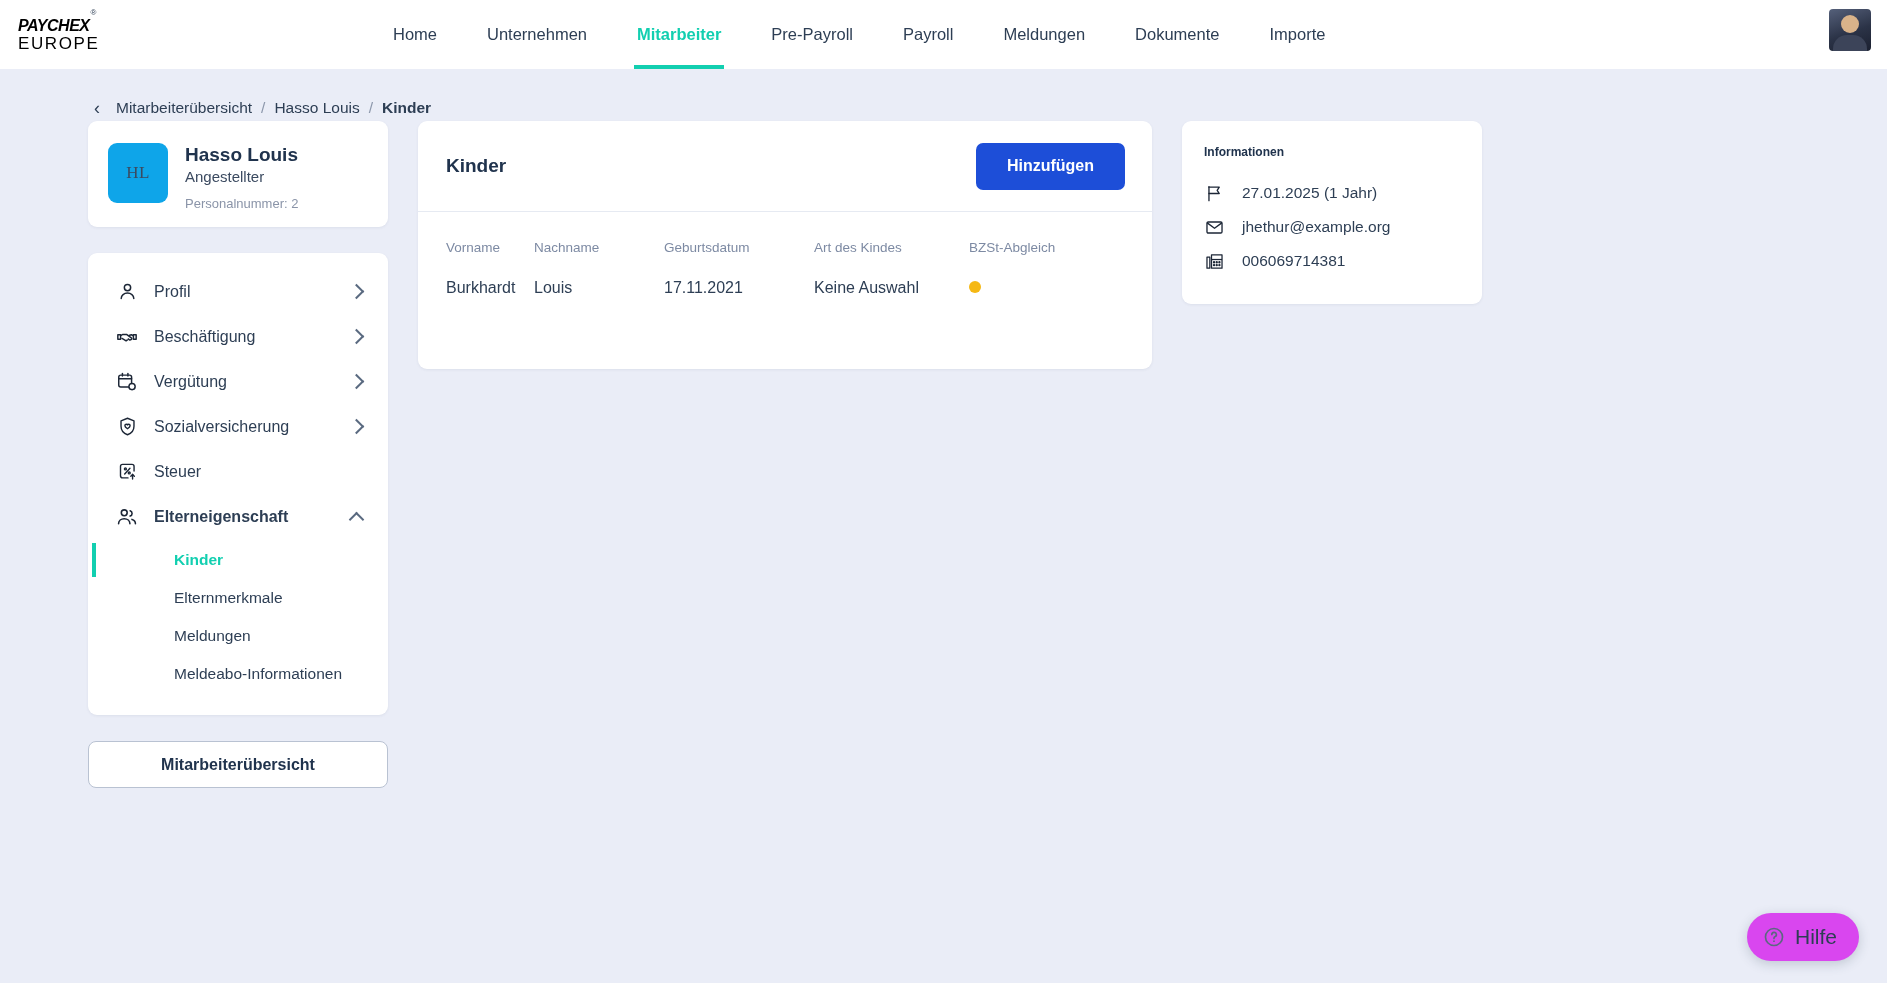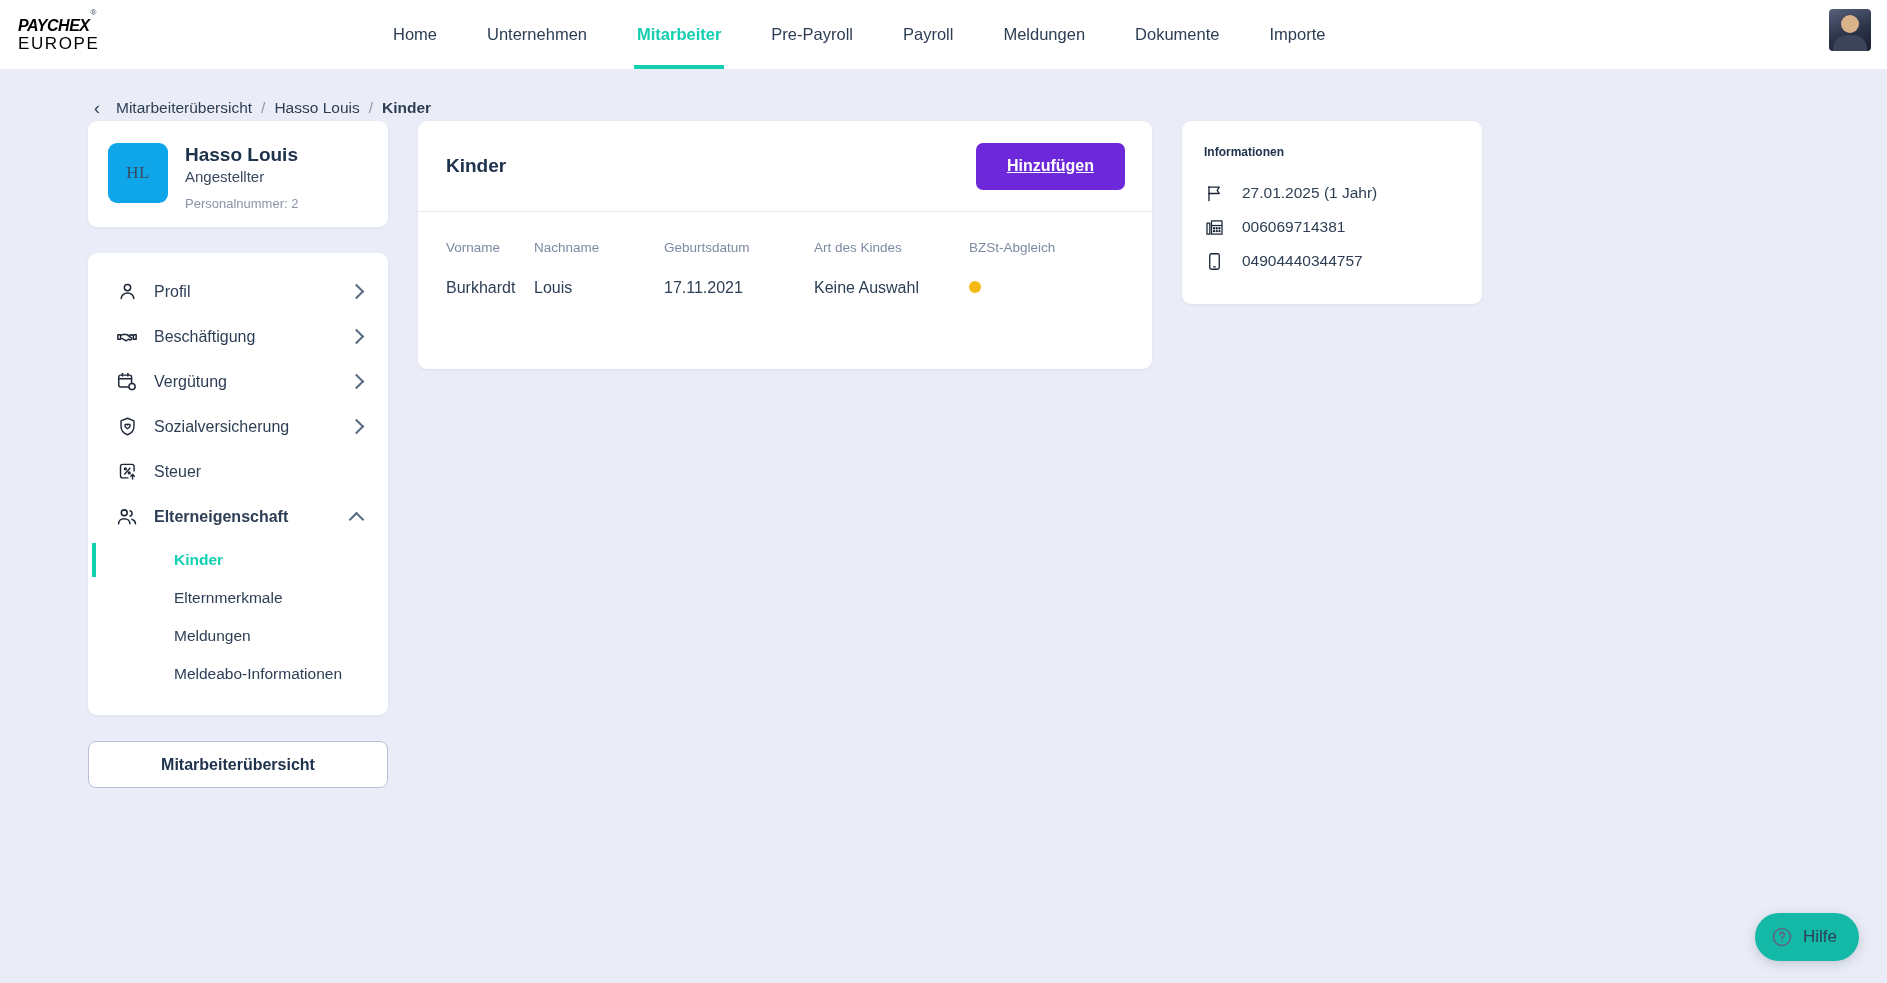--- a/index.html
+++ b/index.html
@@ -254,31 +254,30 @@
   .main-head {
     display: flex;
     align-items: center;
     justify-content: space-between;
     padding: 26px 27px 26px 28px;
     border-bottom: 1px solid #e6eaf2;
     height: 91px;
   }
   .main-title { font-size: 19px; font-weight: 700; color: #20334d; }
   .btn-primary {
-    background: #6d28d9;
+    background: #1d4ed8;
     border: none;
     color: #fff;
     font-size: 16px;
     font-weight: 700;
     border-radius: 7px;
     height: 47px;
     padding: 0 31px;
     cursor: pointer;
     font-family: "Liberation Sans", sans-serif;
-    text-decoration: underline;
   }
   table.kids {
     width: 100%;
     border-collapse: collapse;
   }
   table.kids th {
     text-align: left;
     font-size: 13.5px;
     font-weight: 400;
     color: #7d8aa3;
@@ -312,30 +311,30 @@
     height: 34px;
     font-size: 15.5px;
     color: #2d3e54;
   }
   .info-row .ic { width: 21px; height: 21px; flex: 0 0 21px; display:flex; align-items:center; justify-content:center; }
 
   
   .help {
     position: fixed;
     right: 28px; bottom: 22px;
-    background: #14b8a6;
+    background: #d946ef;
     border-radius: 24px;
     box-shadow: 0 3px 12px rgba(45,62,84,0.22);
     height: 48px;
     display: flex;
     align-items: center;
     gap: 10px;
     padding: 0 22px 0 16px;
     cursor: pointer;
-    font-size: 17px;
+    font-size: 21px;
     color: #2d3e54;
   }
   svg { display: block; }
 </style>
 </head>
 <body>
 
 <div class="topbar">
   <div class="logo">
     <span class="word">PAYCHEX</span><span class="tm">®</span>
@@ -510,47 +509,47 @@
       <div class="info-row">
         <span class="ic">
           <svg width="19" height="19" viewBox="0 0 24 24" fill="none" stroke="#1c2636" stroke-width="1.7" stroke-linecap="round" stroke-linejoin="round">
             <path d="M5 21V3.5"></path>
               <path d="M5 4h13l-2.6 4L18 12H5"></path>
           </svg>
         </span>
         <span>27.01.2025 (1 Jahr)</span>
       </div>
 
+      <div class="info-row">
+        <span class="ic">
+          <svg width="19" height="19" viewBox="0 0 24 24" fill="none" stroke="#1c2636" stroke-width="1.7" stroke-linejoin="round">
+            <rect x="2.5" y="5" width="19" height="14" rx="1.6"></rect>
+              <path d="M2.8 6.2L12 13l9.2-6.8"></path>
+          </svg>
+        </span>
+        <span>jhethur@example.org</span>
+      </div>
 
       <div class="info-row">
         <span class="ic">
           <svg width="19" height="19" viewBox="0 0 24 24" fill="none" stroke="#1c2636" stroke-width="1.6" stroke-linejoin="round">
             <path d="M2.5 6.5h3.6v14H2.5z"></path>
             <path d="M8.2 3.5h13.3v17H8.2z"></path>
             <path d="M8.2 9.5h13.3"></path>
             <circle cx="11.4" cy="13" r="0.7" fill="#1c2636"></circle>
               <circle cx="14.8" cy="13" r="0.7" fill="#1c2636"></circle>
               <circle cx="18.2" cy="13" r="0.7" fill="#1c2636"></circle>
             <circle cx="11.4" cy="16.5" r="0.7" fill="#1c2636"></circle>
               <circle cx="14.8" cy="16.5" r="0.7" fill="#1c2636"></circle>
               <circle cx="18.2" cy="16.5" r="0.7" fill="#1c2636"></circle>
           </svg>
         </span>
         <span>006069714381</span>
       </div>
 
-      <div class="info-row">
-        <span class="ic">
-          <svg width="19" height="19" viewBox="0 0 24 24" fill="none" stroke="#1c2636" stroke-width="1.7" stroke-linejoin="round">
-            <rect x="6" y="2.2" width="12" height="19.6" rx="2.2"></rect>
-              <path d="M10.4 18.8h3.2"></path>
-          </svg>
-        </span>
-        <span>04904440344757</span>
-      </div>
     </div>
   </div>
 </div>
 
 <div class="help">
   <span>
     <svg width="22" height="22" viewBox="0 0 24 24" fill="none" stroke="#5b6880" stroke-width="1.8">
       <circle cx="12" cy="12" r="9.3"></circle>
       <path d="M9.6 9.4a2.5 2.5 0 1 1 3.3 2.4c-.6.2-.9.8-.9 1.4v.5" stroke-linecap="round"></path>
       <circle cx="12" cy="16.6" r="0.95" fill="#5b6880" stroke="none"></circle>

